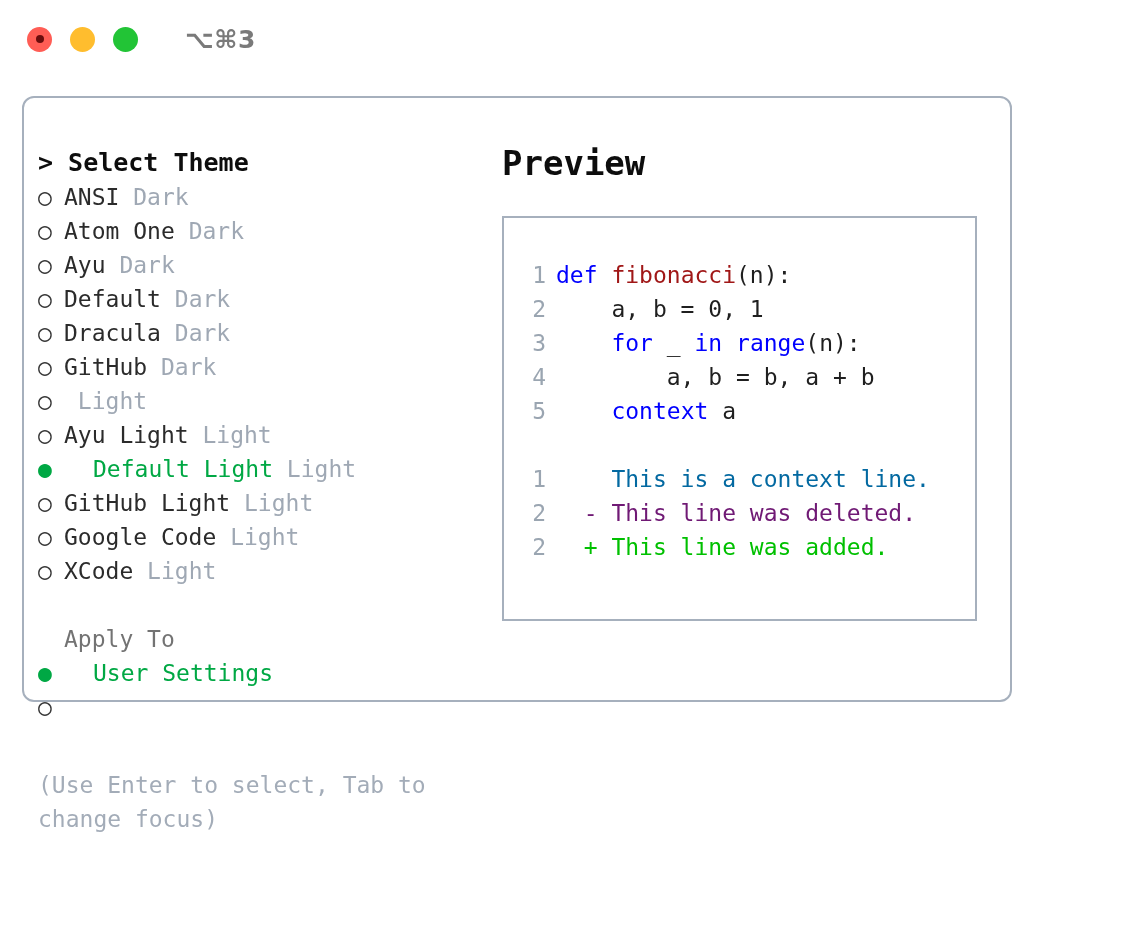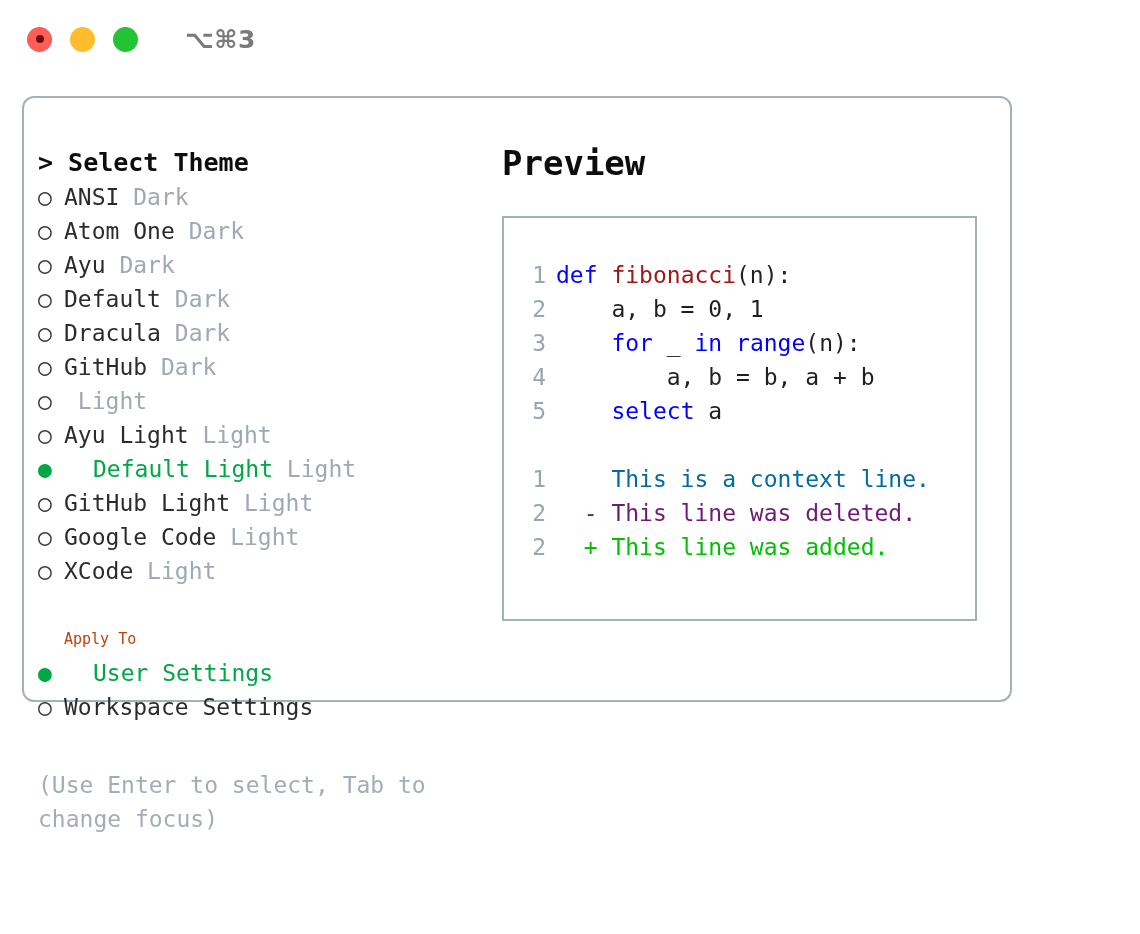--- a/index.html
+++ b/index.html
@@ -124,22 +124,22 @@
     text-align: left;
   }
   .row.sel .bullet { color: #00a844; }
   .name { color: #2b2b2b; }
   .row.sel .name { color: #00a844; margin-left: 29px; }
   .kind { color: #9fa8b4; }
 
   .spacer-row { height: 34px; }
 
   .subhdr {
-    font-size: 15px;
-    color: #c2410c;
+    font-size: 23px;
+    color: #737373;
     line-height: 34px;
     height: 34px;
     white-space: pre;
     padding-left: 26px;
   }
 
   .hint {
     margin-top: 44px;
     font-size: 23px;
     color: #a3acb8;
@@ -233,36 +233,36 @@
             <div class="row"><span class="bullet">○</span><span class="name">GitHub Light</span><span class="kind"> Light</span></div>
             <div class="row"><span class="bullet">○</span><span class="name">Google Code</span><span class="kind"> Light</span></div>
             <div class="row"><span class="bullet">○</span><span class="name">XCode</span><span class="kind"> Light</span></div>
           </div>
 
         <div class="spacer-row"></div>
 
         <div class="subhdr">Apply To</div>
         <div id="apply-list">
             <div class="row sel"><span class="bullet">●</span><span class="name">User Settings</span></div>
-            <div class="row"><span class="bullet">○</span><span class="name">Workspace Settings</span></div>
+            <div class="row"><span class="bullet">○</span></div>
           </div>
 
         <div class="hint">(Use Enter to select, Tab to change focus)</div>
       </div>
 
       <div class="right">
         <div class="preview-title">Preview</div>
 
         <div class="preview-box">
           <div id="code-block">
               <div class="code-line"><span class="lineno">1</span><span class="code-text"><span class="tok-kw">def </span><span class="tok-fn">fibonacci</span><span class="tok-pl">(n):</span></span></div>
               <div class="code-line"><span class="lineno">2</span><span class="code-text"><span class="tok-pl">    a, b = 0, 1</span></span></div>
               <div class="code-line"><span class="lineno">3</span><span class="code-text"><span class="tok-pl">    </span><span class="tok-kw">for</span><span class="tok-pl"> _ </span><span class="tok-kw">in</span><span class="tok-pl"> </span><span class="tok-kw">range</span><span class="tok-pl">(n):</span></span></div>
               <div class="code-line"><span class="lineno">4</span><span class="code-text"><span class="tok-pl">        a, b = b, a + b</span></span></div>
-              <div class="code-line"><span class="lineno">5</span><span class="code-text"><span class="tok-pl">    </span><span class="tok-kw">select</span><span class="tok-pl"> a</span></span></div>
+              <div class="code-line"><span class="lineno">5</span><span class="code-text"><span class="tok-pl">    </span><span class="tok-kw">context</span><span class="tok-pl"> a</span></span></div>
             </div>
           <div class="gap"></div>
           <div id="diff-block">
               <div class="code-line"><span class="lineno">1</span><span class="code-text diff-ctx">    This is a context line.</span></div>
               <div class="code-line"><span class="lineno">2</span><span class="code-text diff-del">  - This line was deleted.</span></div>
               <div class="code-line"><span class="lineno">2</span><span class="code-text diff-add">  + This line was added.</span></div>
             </div>
         </div>
       </div>
 

